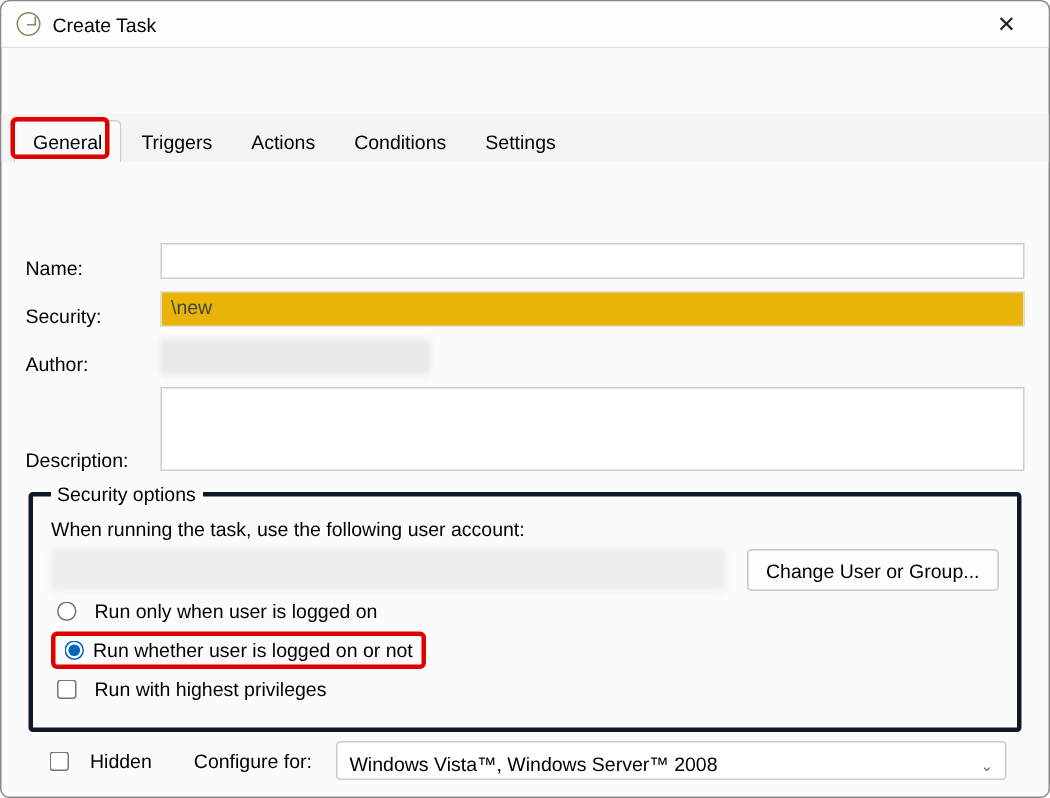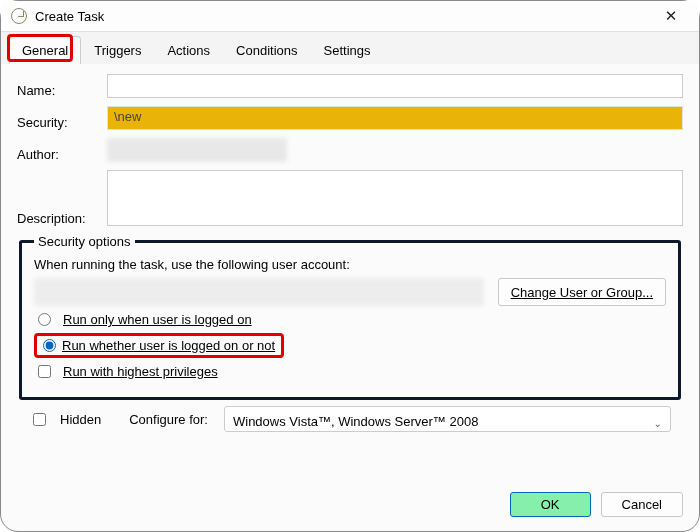--- a/index.html
+++ b/index.html
@@ -1,35 +1,35 @@
 <!DOCTYPE html>
 <html><head>
 <meta charset="utf-8">
 <style>
   * { box-sizing: border-box; font-family: "Segoe UI", Tahoma, sans-serif; }
   body { margin:0; background:#fff; width:700px; height:532px; overflow:hidden; font-size:13px; color:#000; }
-  .window { border:1px solid #888; width:700px; height:532px; display:flex; flex-direction:column; background:#fbfbfb; border-radius:18px; }
+  .window { border:1px solid #888; width:700px; height:532px; display:flex; flex-direction:column; background:#fbfbfb; border-radius:6px;gap:44px; }
   .titlebar { display:flex; align-items:center; padding:6px 10px; background:#fdfdfd; border-bottom:1px solid #e0e0e0; border-radius:6px 6px 0 0;}
   .titlebar .icon { width:16px; height:16px; border:1.5px solid #8a8a66; border-radius:50%; position:relative; margin-right:8px; }
   .titlebar .icon::before { content:""; position:absolute; width:5px; height:5px; border-right:1.5px solid #8a8a66; border-bottom:1.5px solid #8a8a66; left:6px; top:2px; transform-origin: top right;}
   .titlebar .title { flex:1; font-size:13px; }
   .closebtn { width:36px; text-align:center; font-size:15px; cursor:pointer; color:#222; }
   .tabs { display:flex; gap:0; padding:4px 8px 0 8px; background:#f4f4f4; }
   .tab { padding:6px 12px; border:1px solid transparent; border-bottom:none; cursor:pointer; background:transparent; font-size:13px; }
   .tab.active { background:#fbfbfb; border-color:#ccc; border-radius:4px 4px 0 0; }
   .content { flex:1; padding:10px 16px 8px 16px; position:relative; }
   .row { display:flex; align-items:flex-end; margin-bottom:8px; }
   .lbl { width:90px; padding-top:4px; }
   .textinput { flex:1; border:1px solid #ccc; background:#fff; height:24px; padding:2px 6px; }
   .readfield { flex:1; background:#eab308; border:1px solid #e0e0e0; height:24px; padding:2px 6px; color:#444; }
   .blurred { flex:1; height:24px; background:#e8e8e8; filter: blur(2px); border-radius:2px; max-width:180px;}
   .desc { flex:1; border:1px solid #ccc; background:#fff; height:56px; resize:none; padding:4px 6px; }
   fieldset.sec { border:3px solid #0f172a; border-radius:3px; padding:8px 12px 12px 12px; margin-top:4px; }
   fieldset.sec legend { padding:0 4px; }
-  .secrow { display:flex; align-items:center; margin:6px 0; gap:6px;text-decoration:underline; }
+  .secrow { display:flex; align-items:center; margin:6px 0; gap:6px; }
   .accountbox { flex:1; height:28px; background:#ededed; filter: blur(2px); border-radius:2px; margin-right:8px;}
   .winbtn { background:#fdfdfd; border:1px solid #c8c8c8; border-radius:3px; padding:4px 12px; cursor:pointer; font-size:13px; height:28px;}
   .radio, .chk { accent-color:#0067c0; margin:0 6px 0 4px; }
   .highlight-radio { border:3px solid #e00000; border-radius:4px; padding:2px 6px 2px 2px; display:inline-flex; align-items:center; }
   .indent { margin-left:24px; }
   .bottomrow { display:flex; align-items:center; padding:6px 12px; gap:8px; }
   .select { flex:1; border:1px solid #ccc; background:#fff; height:26px; padding:2px 8px; display:flex; align-items:flex-end; justify-content:space-between; cursor:pointer; border-radius:3px;}
   .chev { font-size:10px; color:#666; }
   .footer { display:flex; justify-content:flex-end; gap:10px; padding:10px 16px 14px 0; }
   .ok { background:#86efac; border:1.5px solid #0067c0; color:#000; border-radius:3px; padding:4px 30px; cursor:pointer; font-size:13px; }

